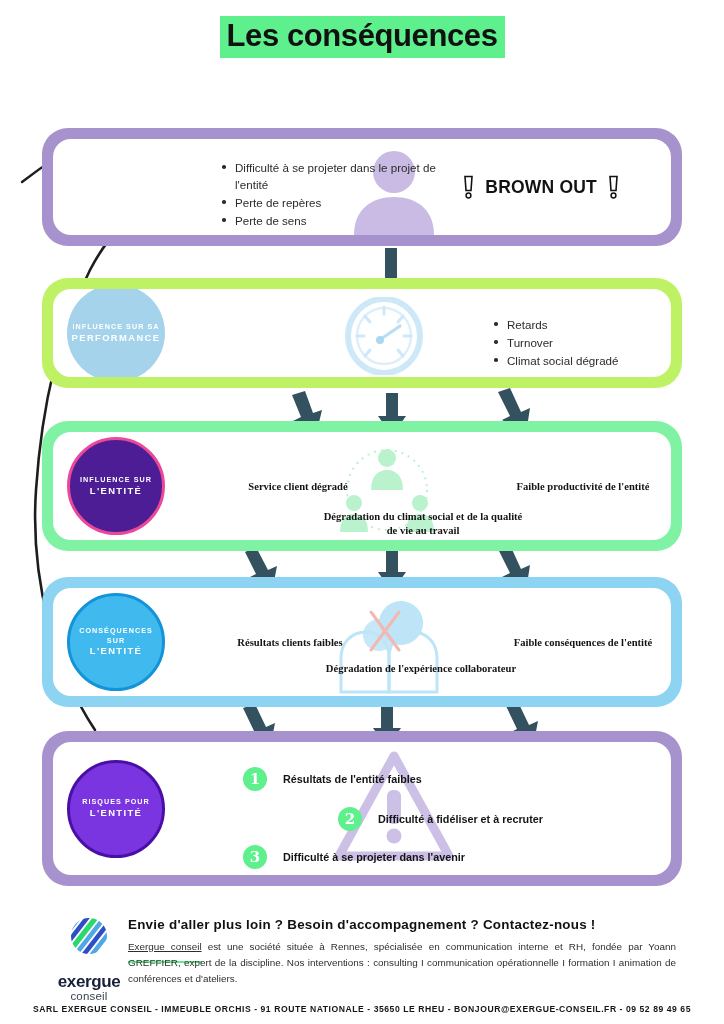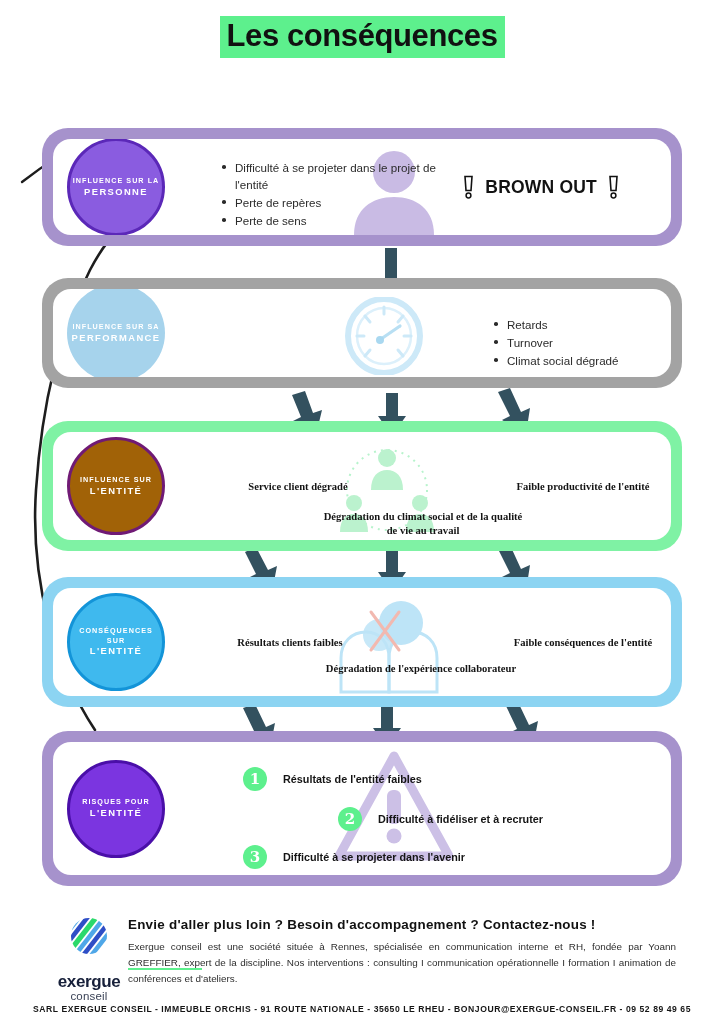--- a/index.html
+++ b/index.html
@@ -48,25 +48,25 @@
   .bullets li:before{
     content:"";position:absolute;left:1px;top:6px;width:3.6px;height:3.6px;border-radius:50%;background:#2b2b2b;
   }
   .labelbold{
     position:absolute;font-size:10.6px;font-weight:bold;color:#141414;text-align:center;line-height:1.35;font-family:Liberation Serif, serif;
   }
   
   #sec1{top:128px;height:118px;background:#A692CC;}
   #sec1 .badge{background:#8A5CE0;border:3px solid #5B28B8;}
   
-  #sec2{top:278px;height:110px;background:#a3a3a3;}
+  #sec2{top:278px;height:110px;background:#bef264;}
   #sec2 .badge{background:#A6D3EC;border:none;}
   
   #sec3{top:421px;height:130px;background:#7FF2A4;}
-  #sec3 .badge{background:#a16207;border:3px solid #701a75;}
+  #sec3 .badge{background:#4c1d95;border:3px solid #ec4899;}
   
   #sec4{top:577px;height:130px;background:#8CD4F2;}
   #sec4 .badge{background:#3FB9EE;border:3px solid #1394D8;}
   
   #sec5{top:731px;height:155px;background:#A692CC;}
   #sec5 .badge{background:#7B35E0;border:3px solid #4A0FA8;}
   
   .brownout{position:absolute;right:52px;top:50%;transform:translateY(-50%);
     display:flex;align-items:center;gap:11px;}
   .brownout .bo-text{font-size:17.5px;font-weight:bold;letter-spacing:0.2px;color:#121212;}
@@ -83,21 +83,21 @@
   .numtext{margin-left:16px;font-size:10.8px;font-weight:bold;color:#141414;white-space:nowrap;}
   
   .footer{position:absolute;left:0;top:905px;width:724px;}
   .logo{position:absolute;left:45px;top:10px;width:88px;text-align:center;}
   .logo .mark{width:44px;height:44px;margin:0 auto;}
   .logo .ex{font-size:17px;font-weight:bold;color:#17203a;letter-spacing:-0.4px;line-height:1;margin-top:10px;}
   .logo .cs{font-size:11.5px;color:#3a4256;letter-spacing:0.2px;line-height:1.1;}
   .foot-body{position:absolute;left:128px;top:12px;width:548px;}
   .foot-head{font-size:13.4px;font-weight:bold;letter-spacing:0.25px;color:#111111;margin-bottom:7px;}
   .foot-p{font-size:9.9px;line-height:1.62;color:#2e2e2e;text-align:justify;}
-  .foot-p .hl{border-bottom:2px solid #5DF08D;padding-bottom:16px;}
+  .foot-p .hl{border-bottom:2px solid #5DF08D;padding-bottom:9px;text-decoration:underline;}
   .foot-contact{
     position:absolute;left:0;top:88px;width:724px;text-align:center;
     font-size:8.6px;font-weight:bold;letter-spacing:0.55px;color:#151515;margin-top:11px;
   }
 </style>
 </head>
 <body>
 
 <div class="title-wrap">
   <div class="title-line t1">Les conséquences</div><br>
@@ -125,24 +125,20 @@
       <path d="M498,439 L510,435 L521,459 L530,455 L526,481 L502,467 L510,463 Z"></path>
 
       <path d="M243,598 L255,594 L266,617 L275,613 L270,639 L246,625 L254,621 Z"></path>
       <path d="M381,596 L393,596 L393,618 L401,618 L387,638 L373,618 L381,618 Z"></path>
       <path d="M506,596 L518,592 L529,615 L538,611 L533,637 L509,623 L517,619 Z"></path>
     </g>
   </svg>
 
   <div class="band" id="sec1">
     <div class="inner">
-      <div class="badge">
-        <span class="l1">INFLUENCE SUR LA</span>
-        <span class="l2">PERSONNE</span>
-      </div>
 
       <svg class="art" style="left:296px;top:12px;width:90px;height:84px;" viewBox="0 0 90 84">
         <circle cx="45" cy="21" r="21" fill="#C9BBE4"></circle>
         <path d="M5,84 C5,58 23,46 45,46 C67,46 85,58 85,84 Z" fill="#C9BBE4"></path>
       </svg>
 
       <ul class="bullets" style="left:168px;top:20px;width:215px;">
         <li>Difficulté à se projeter dans le projet de l'entité</li>
         <li>Perte de repères</li>
         <li>Perte de sens</li>

